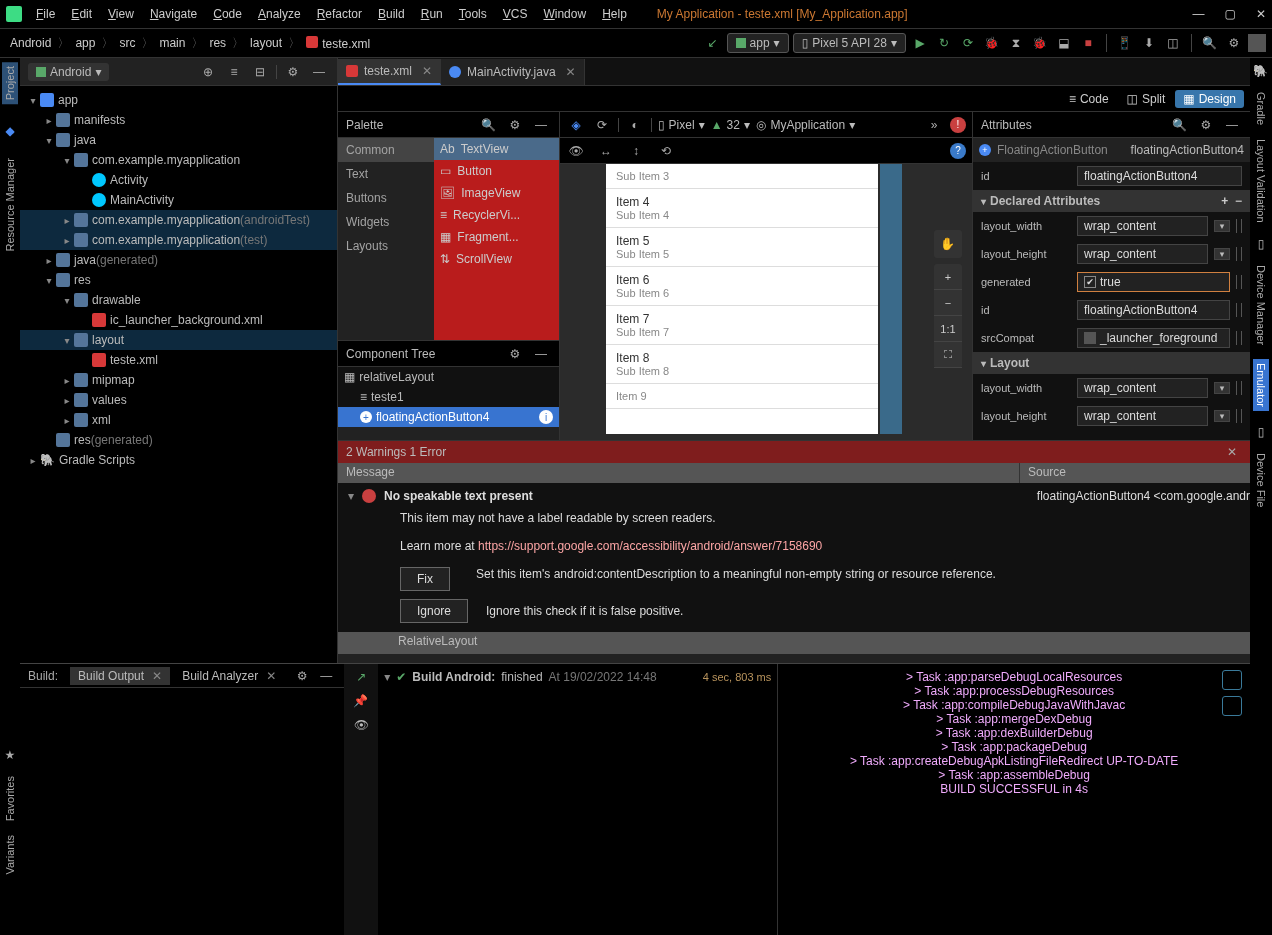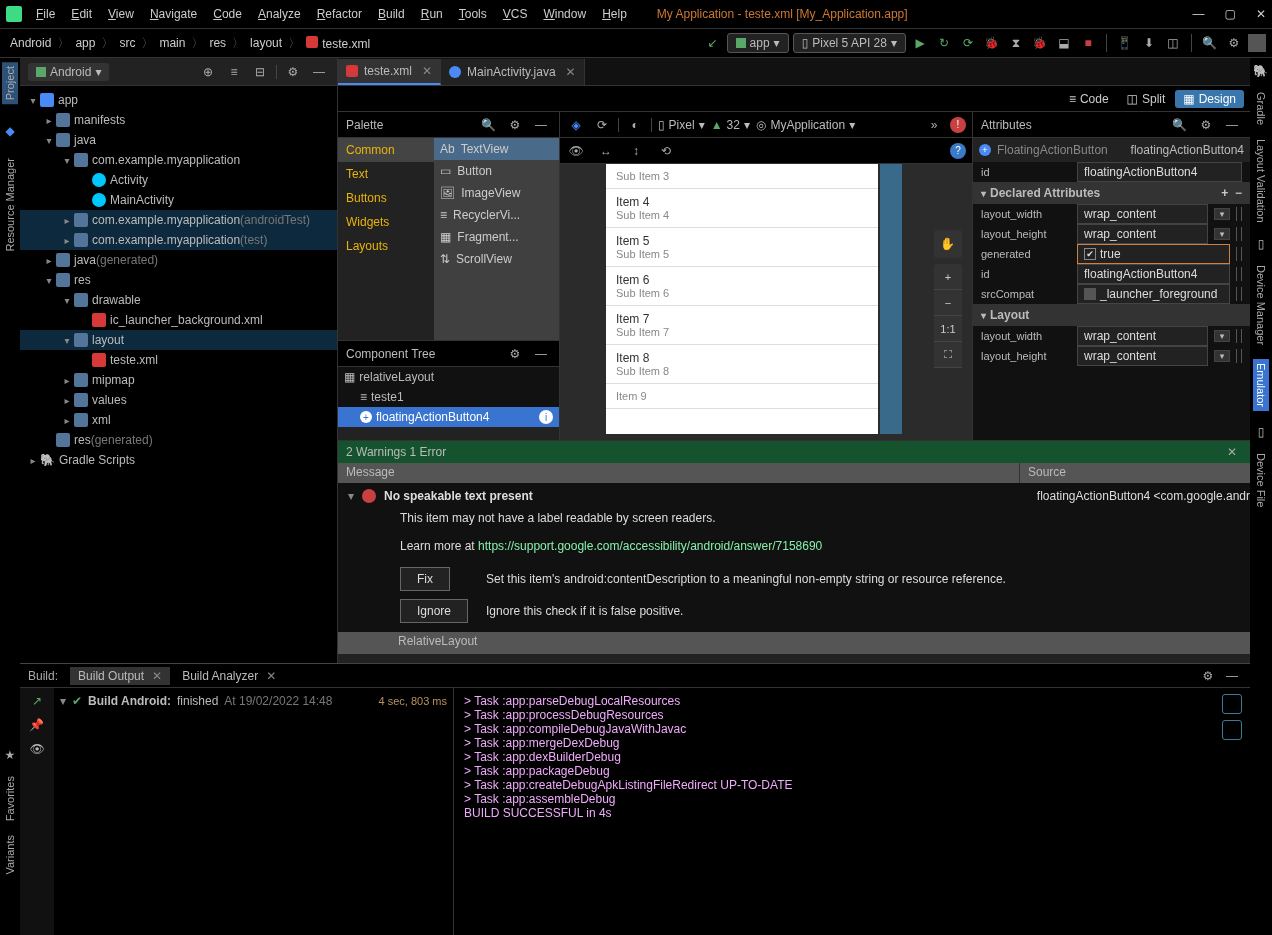--- a/index.html
+++ b/index.html
@@ -57,23 +57,23 @@
 .viewmode { height:26px; background:#000; display:flex; justify-content:flex-end; align-items:center; padding:0 6px; gap:2px; border-bottom:1px solid #333; }
 .vmbtn { padding:2px 8px; display:flex; align-items:center; gap:4px; color:#ccc; }
 .vmbtn.active { background:#3876ac; color:#fff; border-radius:3px; }
 
 .designrow { display:flex; height:328px; }
 .palettecol { width:222px; display:flex; flex-direction:column; border-right:1px solid #333; }
 .panhdr { height:26px; background:#000; display:flex; align-items:center; padding:0 8px; gap:6px; border-bottom:1px solid #333; }
 .panhdr .spacer { flex:1; }
 .palbody { flex:1; display:flex; background:#111; }
 .palcats { width:96px; background:#222; }
-.palcat { padding:5px 8px; color:#eab308; cursor:default; }
+.palcat { padding:5px 8px; color:#a3a3a3; cursor:default; }
 .palcat.sel { background:#444; }
-.palitems { flex:1; background:#404040; }
+.palitems { flex:1; background:#b91c1c; }
 .palitem { padding:4px 6px; display:flex; align-items:center; gap:6px; color:#ccc; }
 .palitem.sel { background:#4a6a8a; }
 .comptree { height:100px; border-top:1px solid #333; }
 .ctbody { background:#111; }
 .ctnode { padding:3px 6px; display:flex; align-items:center; gap:4px; }
 .ctnode.sel { background:#3874d0; color:#fff; }
 
 .canvas { flex:1; background:#222; display:flex; flex-direction:column; position:relative; }
 .canvasbar { height:26px; background:#000; display:flex; align-items:center; padding:0 6px; gap:6px; border-bottom:1px solid #333; }
 .canvasbar .grp { display:flex; align-items:center; gap:4px; }
@@ -87,41 +87,41 @@
 .zoomctl { position:absolute; right:10px; top:100px; width:28px; background:#333; border-radius:3px; }
 .zoomctl div { height:26px; display:flex; align-items:center; justify-content:center; color:#ccc; border-bottom:1px solid #444; font-size:11px; }
 
 
 .attrpane { width:278px; background:#111; border-left:1px solid #333; display:flex; flex-direction:column; }
 .attrsub { height:24px; background:#222; display:flex; align-items:center; padding:0 6px; gap:6px; }
 .attrbody { flex:1; overflow:auto; }
 .attrsec { background:#333; padding:4px 8px; font-weight:bold; display:flex; align-items:center; }
 .attrsec .secarrow { margin-right:4px; font-size:10px; }
 .attrsec .secplus { margin-left:auto; color:#ccc; }
-.attrrow { display:flex; align-items:center; height:20px; padding:0 8px; gap:6px; }
+.attrrow { display:flex; align-items:center; height:28px; padding:0 8px; gap:6px; }
 .attrrow .aname { width:90px; color:#bbb; font-size:11px; }
 .attrrow .aval { flex:1; background:#222; border:1px solid #444; padding:2px 6px; font-size:11px; color:#ddd; display:flex; align-items:center; gap:4px; }
 .attrrow .aval.hl { border:1px solid #d08040; }
 .attrrow .dd { width:16px; background:#333; text-align:center; border:1px solid #444; font-size:9px; }
 
 
 .problems { height:214px; border-top:1px solid #333; background:#111; display:flex; flex-direction:column; }
-.probhdr { height:22px; background:#14532d; display:flex; align-items:center; padding:8px 8px; }
+.probhdr { height:22px; background:#7f1d1d; display:flex; align-items:center; padding:8px 8px; }
 .probcols { height:20px; background:#555; display:flex; }
 .probcols .c1 { flex:1; padding:2px 8px; border-right:1px solid #333; }
 .probcols .c2 { width:230px; padding:2px 8px; }
 .probbody { flex:1; padding:6px 10px; overflow:auto; color:#ddd; }
 .probbody .errline { display:flex; align-items:center; gap:8px; }
 .probbody .errico { width:14px; height:14px; background:#c94040; border-radius:50%; }
 .probbody .btn { border:1px solid #666; padding:4px 16px; background:#222; margin-right:8px; display:inline-block; }
-.probbody a { color:#86efac; text-decoration:none; }
+.probbody a { color:#fca5a5; text-decoration:none; }
 .probfoot { height:22px; background:#555; padding:2px 60px; }
 
 
-.buildpanel { height:272px; border-top:1px solid #444; background:#000; display:flex; flex-direction:column; }
+.buildpanel { height:272px; border-top:1px solid #444; background:#000; display:flex; flex-direction:row;text-align:center; }
 .buildtabs { height:24px; background:#000; display:flex; align-items:center; padding:0 8px; gap:4px; border-bottom:1px solid #333; }
 .buildtabs .lbl { color:#aaa; margin-right:8px; }
 .buildtabs .bt { padding:2px 8px; display:flex; align-items:center; gap:4px; }
 .buildtabs .bt.active { background:#333; }
 .buildbody { flex:1; display:flex; min-height:0; }
 .buildleft { width:34px; background:#111; display:flex; flex-direction:column; align-items:center; padding-top:6px; gap:10px; }
 .buildtree { width:400px; background:#000; padding:6px; border-right:1px solid #333; }
 .buildtree .bline { display:flex; align-items:center; gap:6px; }
 .buildtree .chk { color:#59a869; }
 .buildtree .time { margin-left:auto; color:#b8935c; font-size:11px; }
@@ -605,21 +605,21 @@
           <div class="probbody">
             <div class="errline">
               <span style="color:#888">▾</span>
               <span class="errico"></span>
               <b>No speakable text present</b>
               <div style="flex:1"></div>
               <span style="margin-right:-10px">floatingActionButton4 &lt;com.google.andr</span>
             </div>
             <div style="padding:8px 0 8px 52px">This item may not have a label readable by screen readers.</div>
             <div style="padding:6px 0 10px 52px"><span>Learn more at </span><a>https://support.google.com/accessibility/android/answer/7158690</a></div>
-            <div style="padding:4px 0 4px 52px;display:flex;align-items:center;gap:28px">
+            <div style="padding:4px 0 4px 52px;display:flex;gap:18px">
               <span class="btn">Fix</span>
               <span>Set this item's android:contentDescription to a meaningful non-empty string or resource reference.</span>
             </div>
             <div style="padding:4px 0 4px 52px;display:flex;align-items:center;gap:10px">
               <span class="btn">Ignore</span>
               <span>Ignore this check if it is false positive.</span>
             </div>
           </div>
           <div class="probfoot">RelativeLayout</div>
         </div>

